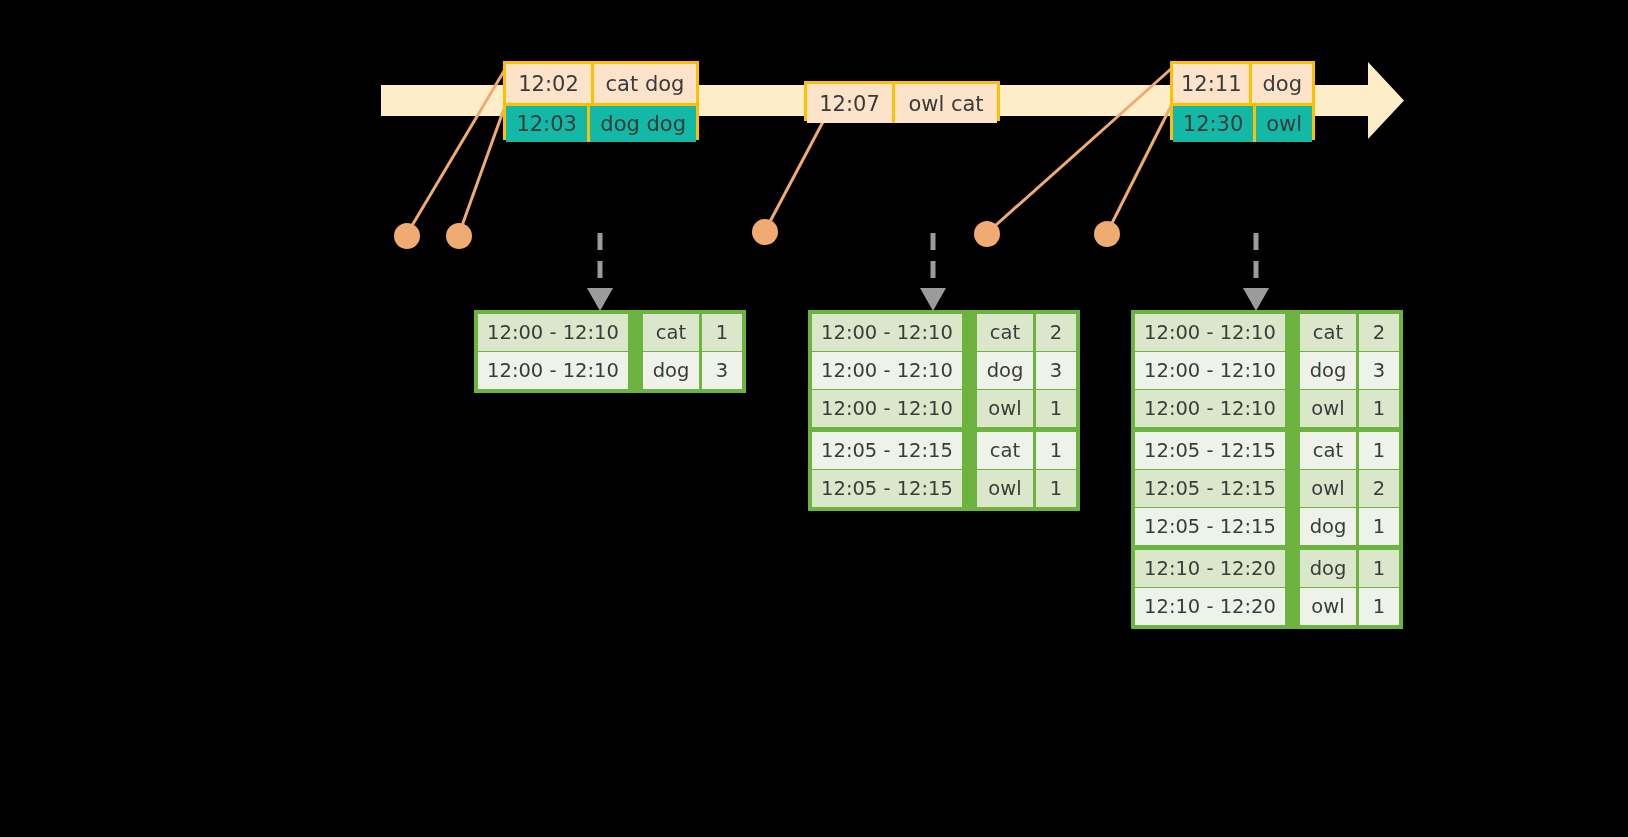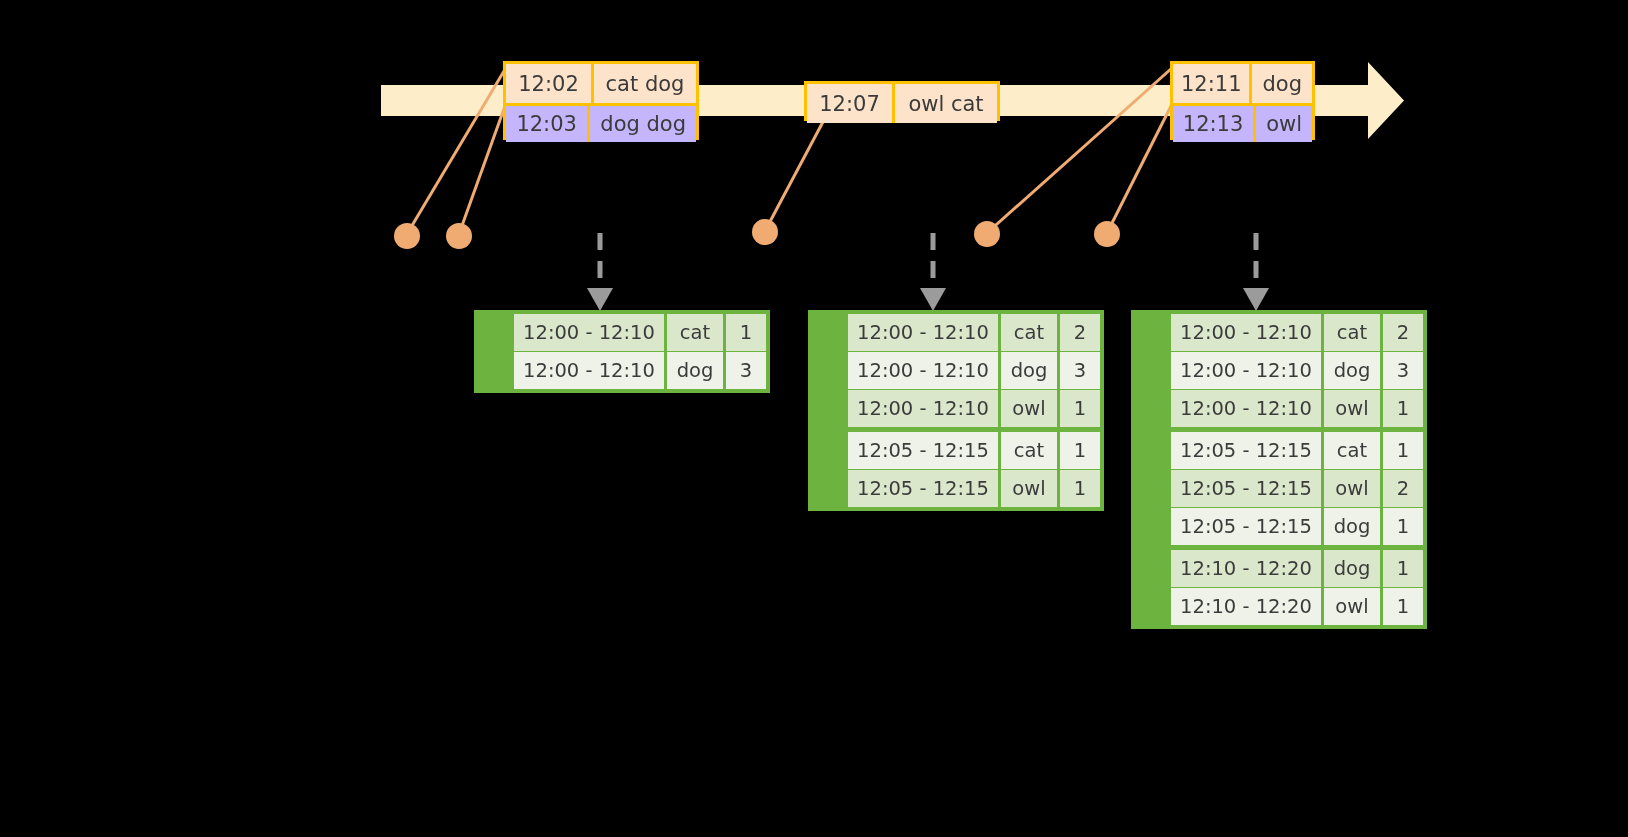--- a/index.html
+++ b/index.html
@@ -15,21 +15,21 @@
 
   
   .event-box{
     position:absolute;
     border:3px solid #FFC000;
     box-sizing:border-box;
     background:#fdf2e6;
   }
   .event-row{display:flex;height:39px;box-sizing:border-box;}
   .event-row.shade{background:#fce3c9;}
-  .event-row.plain{background:#c4b5fd;}
+  .event-row.plain{background:#14b8a6;}
   .event-row + .event-row{border-top:3px solid #FFC000;}
   .ev-time{
     width:88px;display:flex;align-items:center;justify-content:center;
     font-size:21px;color:#3b3b3b;border-right:3px solid #FFC000;box-sizing:border-box;
   }
   .ev-words{
     flex:1;display:flex;align-items:center;justify-content:center;
     font-size:21px;color:#3b3b3b;box-sizing:border-box;padding:0 10px;white-space:nowrap;
   }
 
@@ -38,26 +38,26 @@
     position:absolute;
     border:4px solid #6CB33F;
     box-sizing:border-box;
     background:#6CB33F;
   }
   .rt-row{display:flex;height:37px;box-sizing:border-box;}
   .rt-row + .rt-row{margin-top:1px;}
   .rt-row.gsep{margin-top:5px;}
   .rt-cell{
     display:flex;align-items:center;justify-content:center;
-    font-size:19.5px;color:#3b3b3b;box-sizing:border-box;white-space:nowrap;margin-left:36px;
+    font-size:19.5px;color:#3b3b3b;box-sizing:border-box;white-space:nowrap;
   }
   .rt-row.shade .rt-cell{background:#dbe7cb;}
   .rt-row.plain .rt-cell{background:#eef2e8;}
   .rt-win{width:150px;}
-  .rt-key{width:56px;margin-left:3px;}
+  .rt-key{width:56px;margin-left:15px;}
   .rt-val{width:40px;margin-left:3px;}
 </style>
 </head>
 <body>
 
 <div class="stage">
 
   <svg id="timeline-svg" viewBox="0 0 1628 837">
 
     <path d="M 381,85 L 1368,85 L 1368,62 L 1404,100.5 L 1368,139 L 1368,116 L 381,116 Z" fill="#fdeec9" stroke="none"></path>
@@ -107,21 +107,21 @@
       <div class="ev-words">owl cat</div>
     </div>
   </div>
 
   <div class="event-box" id="eb3" style="left:1170px;top:61px;width:145px;height:79px;">
     <div class="event-row shade">
       <div class="ev-time">12:11</div>
       <div class="ev-words">dog</div>
     </div>
     <div class="event-row plain">
-      <div class="ev-time">12:13</div>
+      <div class="ev-time">12:30</div>
       <div class="ev-words">owl</div>
     </div>
   </div>
 
   <div class="result-table" id="rt1" style="left:474px;top:310px;">
       <div class="rt-row shade">
         <div class="rt-cell rt-win">12:00 - 12:10</div>
         <div class="rt-cell rt-key">cat</div>
         <div class="rt-cell rt-val">1</div>
       </div>

